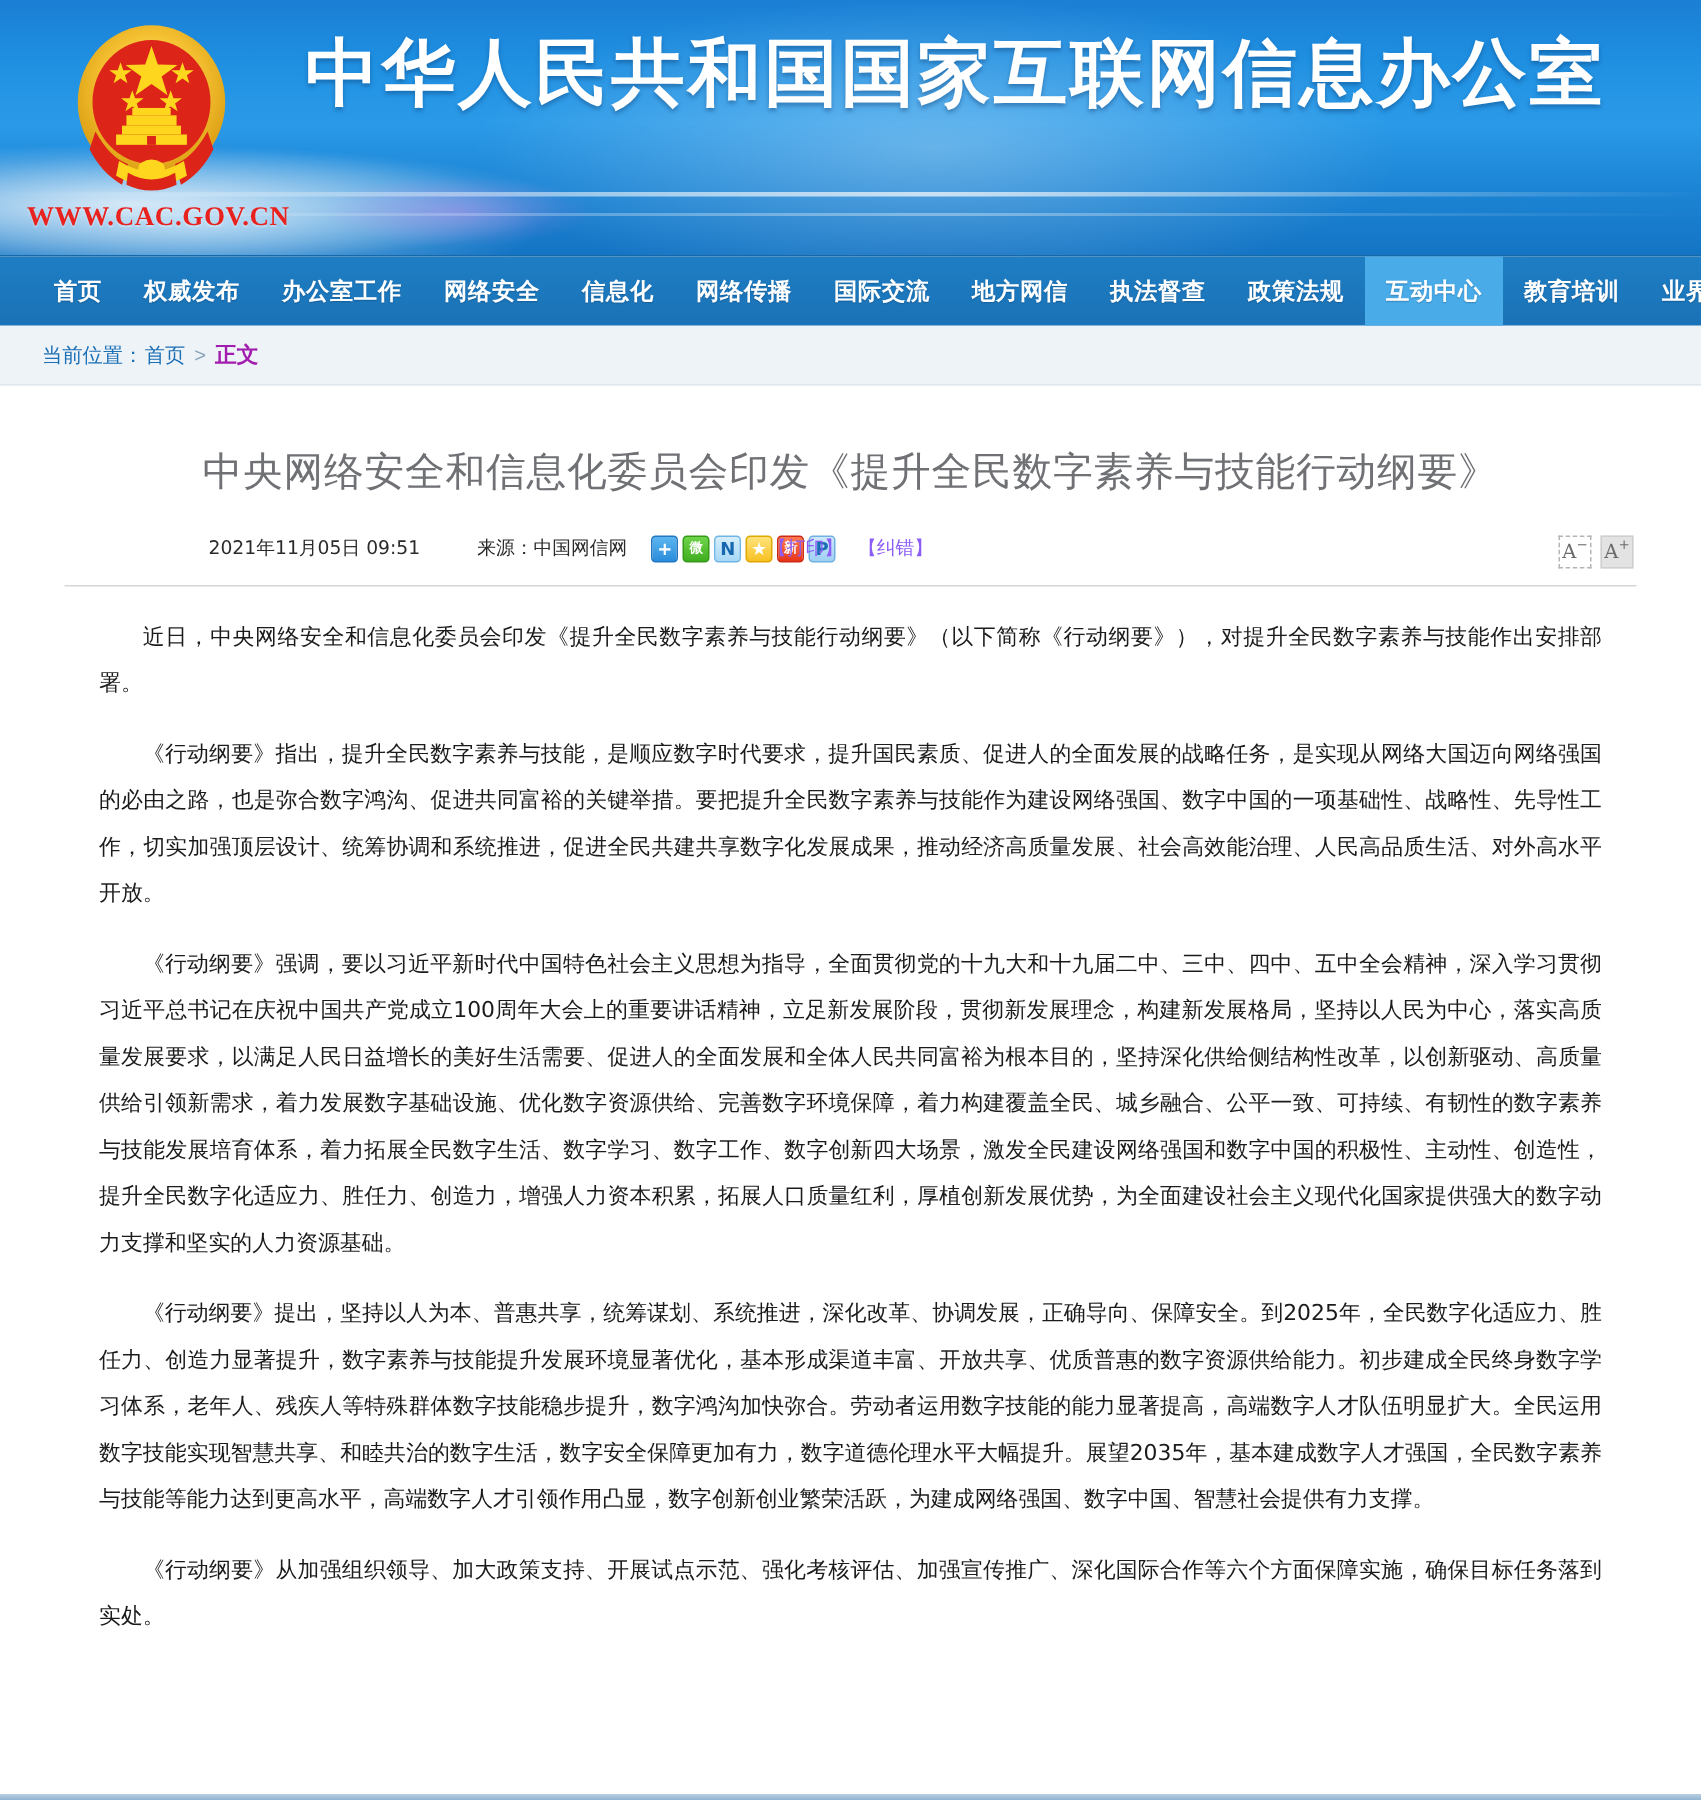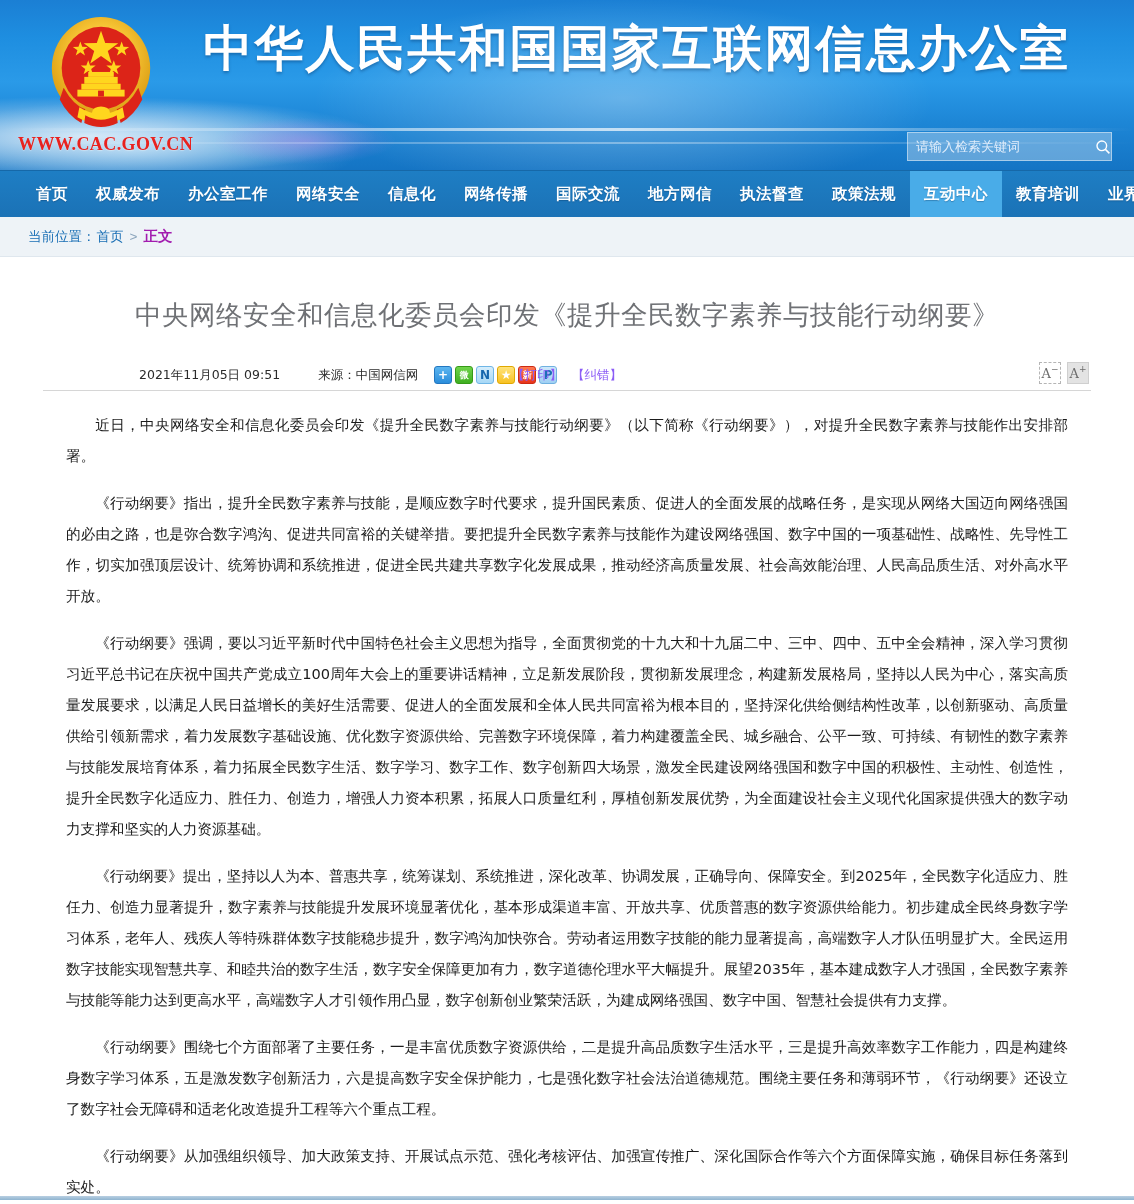--- a/index.html
+++ b/index.html
@@ -156,21 +156,21 @@
     font-weight: normal;
     letter-spacing: 0.5px;
     line-height: 40px;
     font-family: "DejaVu Sans", "Liberation Sans", sans-serif;
   }
   .meta-row {
     position: relative;
     margin: 22px 5px 16px 5px;
     height: 34px;
     display: flex;
-    align-items: flex-end;
+    align-items: flex-start;
     border-bottom: 1px solid #d6d6d6;
     padding-bottom: 6px;
   }
   .meta-date, .meta-source {
     font-size: 12.5px; color: #2a2a2a;
     font-family: "DejaVu Sans", "Liberation Sans", sans-serif;
   }
   .meta-date { margin-left: 96px; }
   .meta-source { margin-left: 38px; }
   .share-row { display: flex; gap: 3px; margin-left: 16px; align-items: center; }
@@ -260,29 +260,20 @@
     <path d="M22 78 q10 18 22 22 l-4 14 q-14 -8 -22 -24z" fill="#dc2418"></path>
     <path d="M98 78 q-10 18 -22 22 l4 14 q14 -8 22 -24z" fill="#dc2418"></path>
     <path d="M38 98 q22 14 44 0 l2 10 q-24 14 -48 0z" fill="#ffd61e"></path>
     <path d="M44 106 q16 9 32 0 l1 8 q-17 8 -34 0z" fill="#dc2418"></path>
     <ellipse cx="60" cy="103" rx="9" ry="6" fill="#ffd61e"></ellipse>
   </svg>
 
   <div class="site-title">中华人民共和国国家互联网信息办公室</div>
   <div class="site-url">WWW.CAC.GOV.CN</div>
 
-  <div class="search-wrap">
-    <input class="search-input" type="text" placeholder="请输入检索关键词" style="">
-    <button class="search-btn">
-      <svg width="16" height="16" viewBox="0 0 16 16">
-        <circle cx="6.8" cy="6.8" r="4.8" fill="none" stroke="#ffffff" stroke-width="1.4"></circle>
-        <line x1="10.4" y1="10.4" x2="14.4" y2="14.4" stroke="#ffffff" stroke-width="1.5"></line>
-      </svg>
-    </button>
-  </div>
 </div>
 
 <div class="nav" id="nav-root">
     <div class="nav-item">
       <span>首页</span>
     </div>
     <div class="nav-item">
       <span>权威发布</span>
     </div>
     <div class="nav-item">
@@ -357,18 +348,17 @@
           <sup>+</sup>
       </span>
     </span>
   </div>
 
   <div class="art-body" id="body-root">
       <p>近日，中央网络安全和信息化委员会印发《提升全民数字素养与技能行动纲要》（以下简称《行动纲要》），对提升全民数字素养与技能作出安排部署。</p>
       <p>《行动纲要》指出，提升全民数字素养与技能，是顺应数字时代要求，提升国民素质、促进人的全面发展的战略任务，是实现从网络大国迈向网络强国的必由之路，也是弥合数字鸿沟、促进共同富裕的关键举措。要把提升全民数字素养与技能作为建设网络强国、数字中国的一项基础性、战略性、先导性工作，切实加强顶层设计、统筹协调和系统推进，促进全民共建共享数字化发展成果，推动经济高质量发展、社会高效能治理、人民高品质生活、对外高水平开放。</p>
       <p>《行动纲要》强调，要以习近平新时代中国特色社会主义思想为指导，全面贯彻党的十九大和十九届二中、三中、四中、五中全会精神，深入学习贯彻习近平总书记在庆祝中国共产党成立100周年大会上的重要讲话精神，立足新发展阶段，贯彻新发展理念，构建新发展格局，坚持以人民为中心，落实高质量发展要求，以满足人民日益增长的美好生活需要、促进人的全面发展和全体人民共同富裕为根本目的，坚持深化供给侧结构性改革，以创新驱动、高质量供给引领新需求，着力发展数字基础设施、优化数字资源供给、完善数字环境保障，着力构建覆盖全民、城乡融合、公平一致、可持续、有韧性的数字素养与技能发展培育体系，着力拓展全民数字生活、数字学习、数字工作、数字创新四大场景，激发全民建设网络强国和数字中国的积极性、主动性、创造性，提升全民数字化适应力、胜任力、创造力，增强人力资本积累，拓展人口质量红利，厚植创新发展优势，为全面建设社会主义现代化国家提供强大的数字动力支撑和坚实的人力资源基础。</p>
       <p>《行动纲要》提出，坚持以人为本、普惠共享，统筹谋划、系统推进，深化改革、协调发展，正确导向、保障安全。到2025年，全民数字化适应力、胜任力、创造力显著提升，数字素养与技能提升发展环境显著优化，基本形成渠道丰富、开放共享、优质普惠的数字资源供给能力。初步建成全民终身数字学习体系，老年人、残疾人等特殊群体数字技能稳步提升，数字鸿沟加快弥合。劳动者运用数字技能的能力显著提高，高端数字人才队伍明显扩大。全民运用数字技能实现智慧共享、和睦共治的数字生活，数字安全保障更加有力，数字道德伦理水平大幅提升。展望2035年，基本建成数字人才强国，全民数字素养与技能等能力达到更高水平，高端数字人才引领作用凸显，数字创新创业繁荣活跃，为建成网络强国、数字中国、智慧社会提供有力支撑。</p>
-      <p>《行动纲要》围绕七个方面部署了主要任务，一是丰富优质数字资源供给，二是提升高品质数字生活水平，三是提升高效率数字工作能力，四是构建终身数字学习体系，五是激发数字创新活力，六是提高数字安全保护能力，七是强化数字社会法治道德规范。围绕主要任务和薄弱环节，《行动纲要》还设立了数字社会无障碍和适老化改造提升工程等六个重点工程。</p>
       <p>《行动纲要》从加强组织领导、加大政策支持、开展试点示范、强化考核评估、加强宣传推广、深化国际合作等六个方面保障实施，确保目标任务落到实处。</p>
     </div>
 </div>
 
 <div class="bottom-rule"></div>
 
 </body></html>

